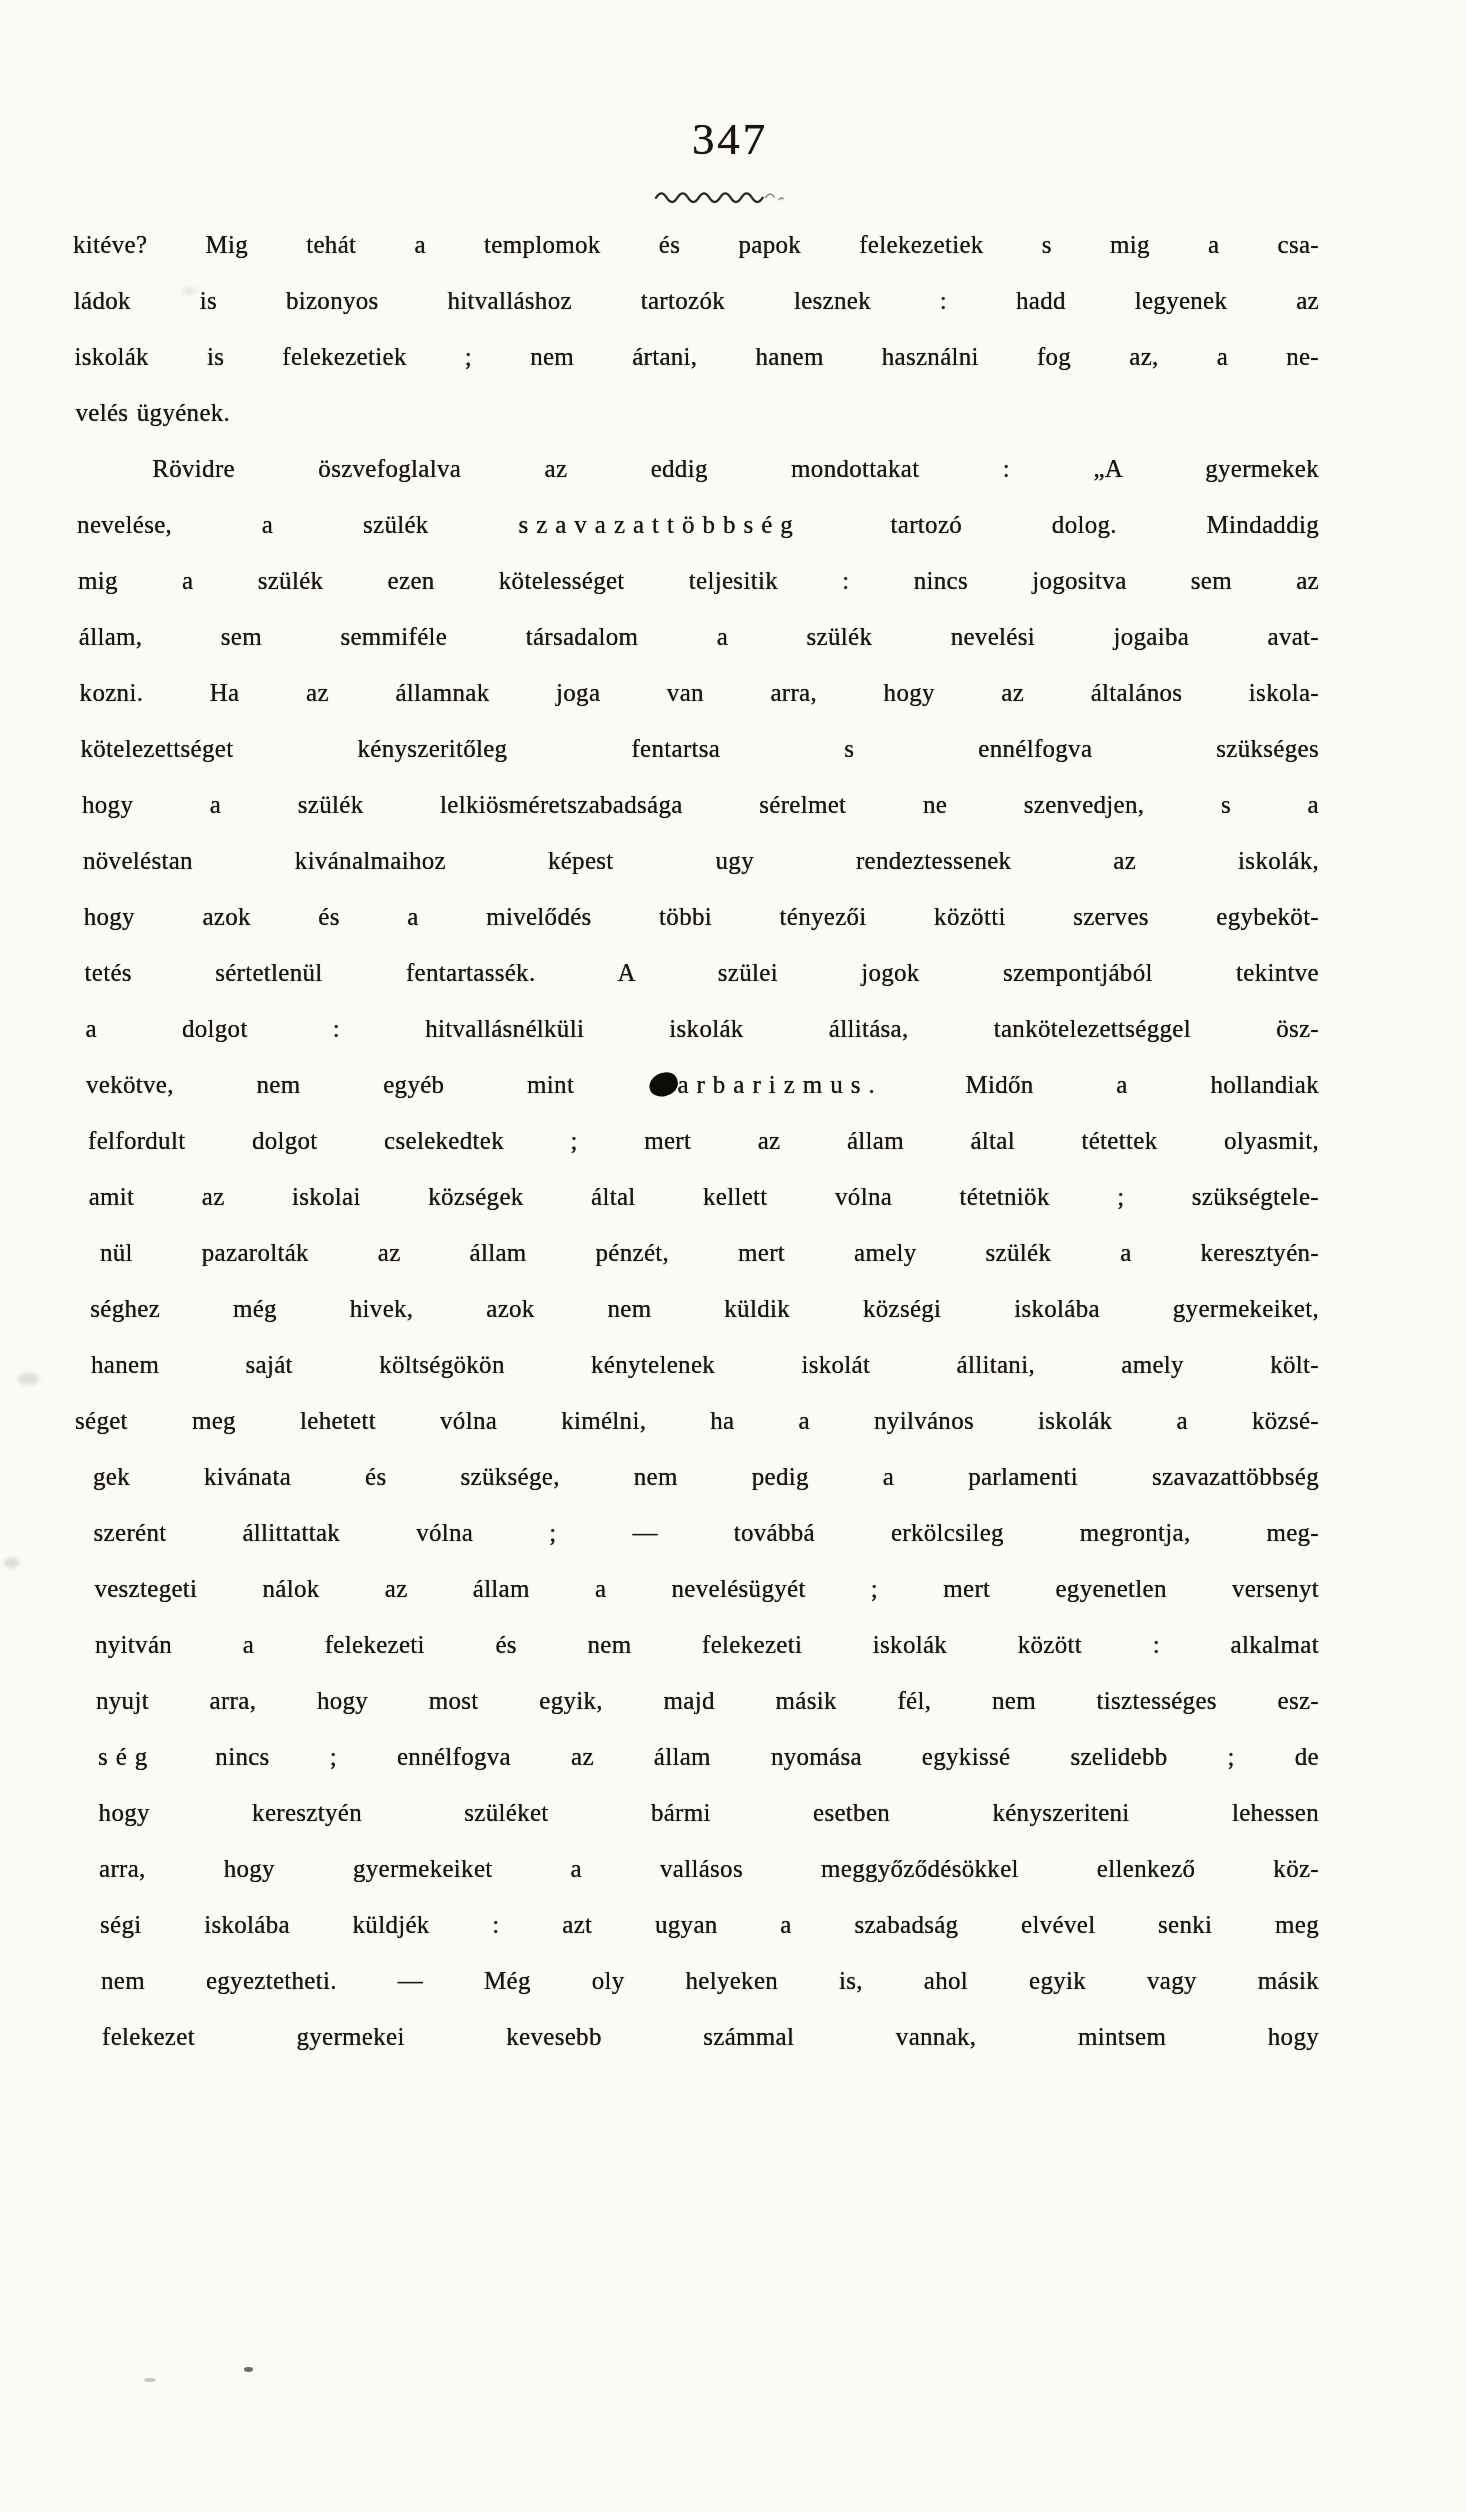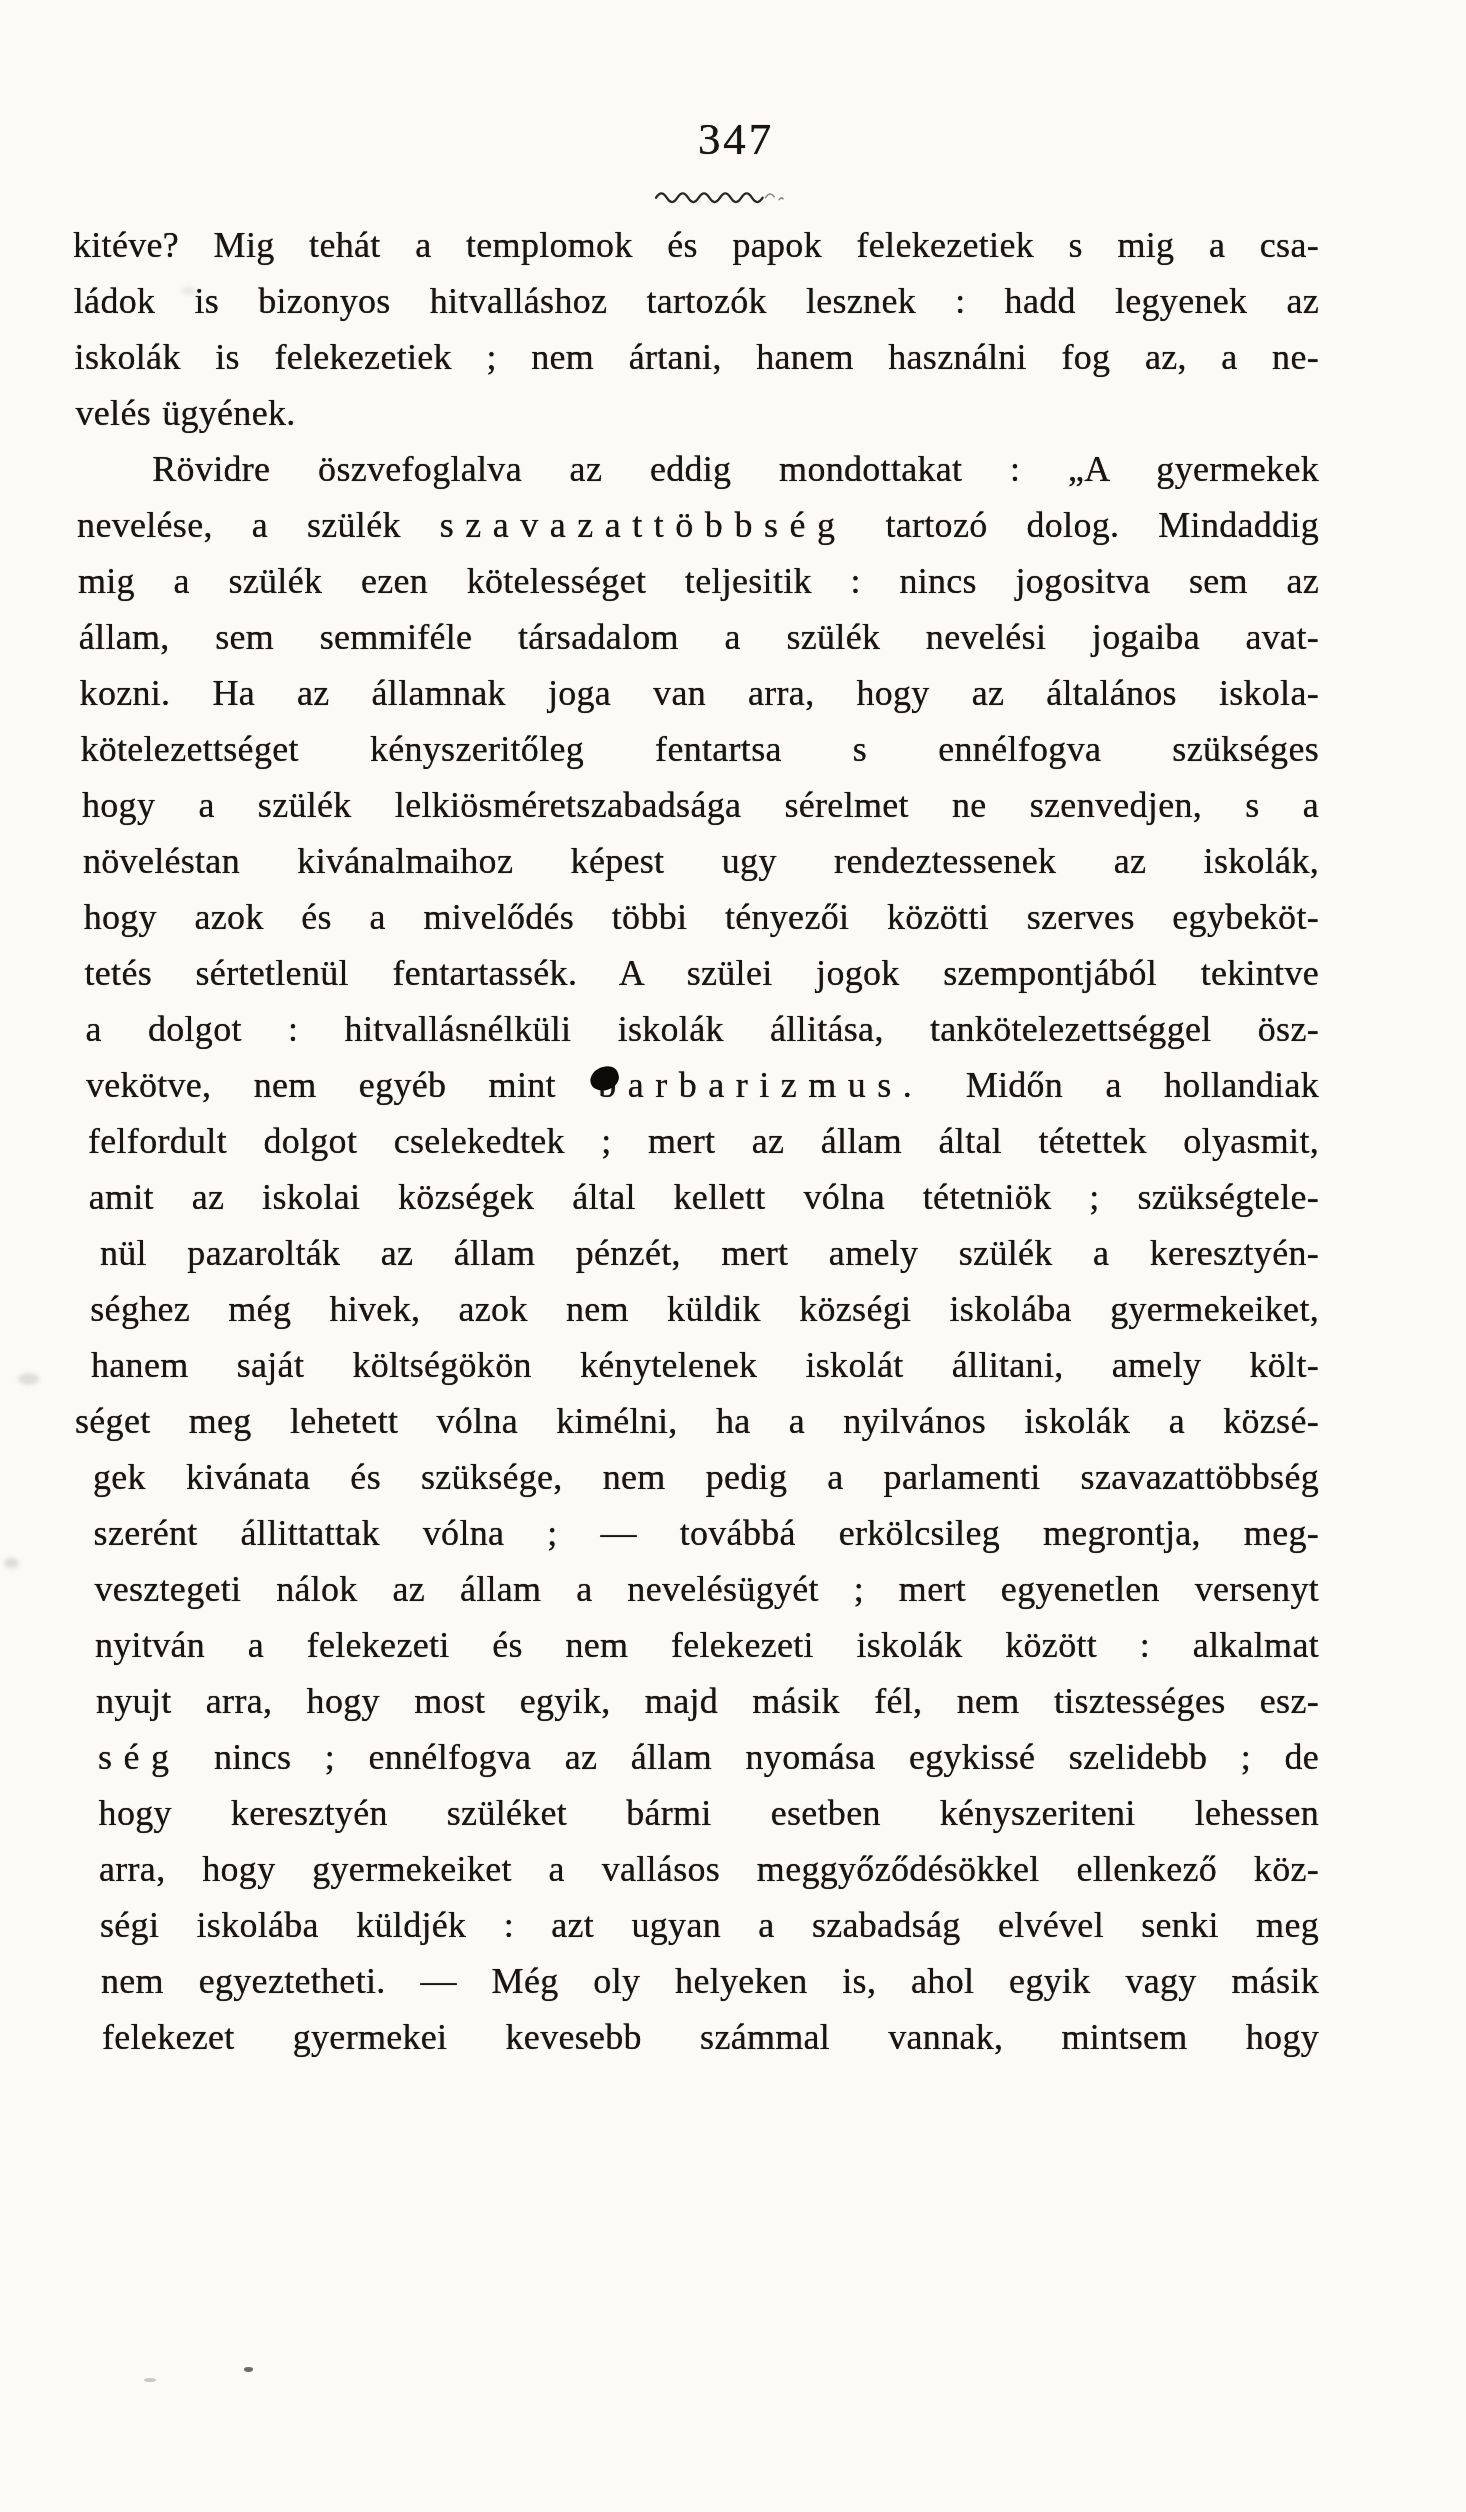--- a/index.html
+++ b/index.html
@@ -19,21 +19,21 @@
   }
   .page-number-row {
     position: absolute;
     top: 113px;
     left: 73px;
     width: 1246px;
     text-align: center;
   }
   .page-number {
     position: relative;
-    left: 40px;
+    left: 34px;
     display: inline-block;
     font-size: 45px;
     letter-spacing: 2.9px;
     text-shadow: 0 0 0.8px rgba(10,8,5,.9);
   }
   .squiggle-row {
     position: absolute;
     top: 188px;
     left: 73px;
     width: 1246px;
@@ -46,21 +46,21 @@
   }
   .text-block {
     position: absolute;
     top: 217px;
     left: 73px;
     width: 1246px;
   }
   .line {
     height: 56px;
     line-height: 56px;
-    font-size: 36px;
+    font-size: 25px;
     letter-spacing: 0.3px;
     word-spacing: 1.9px;
     white-space: nowrap;
     text-align: justify;
     text-align-last: justify;
     text-shadow: 0 0 0.8px rgba(10,8,5,.85);
   }
   .line.para-end {
     text-align-last: left;
   }

